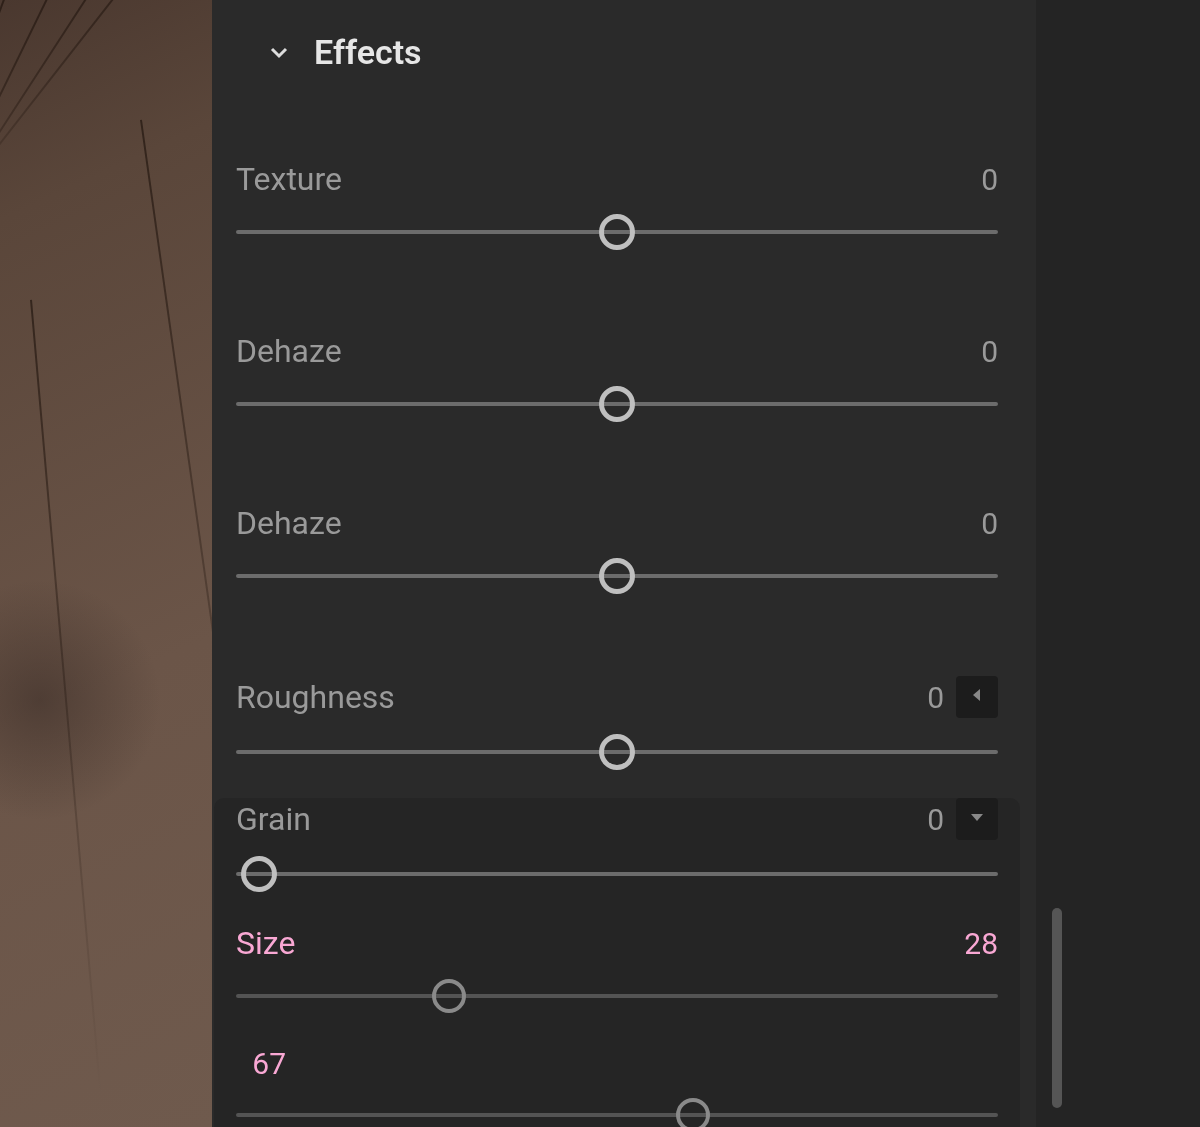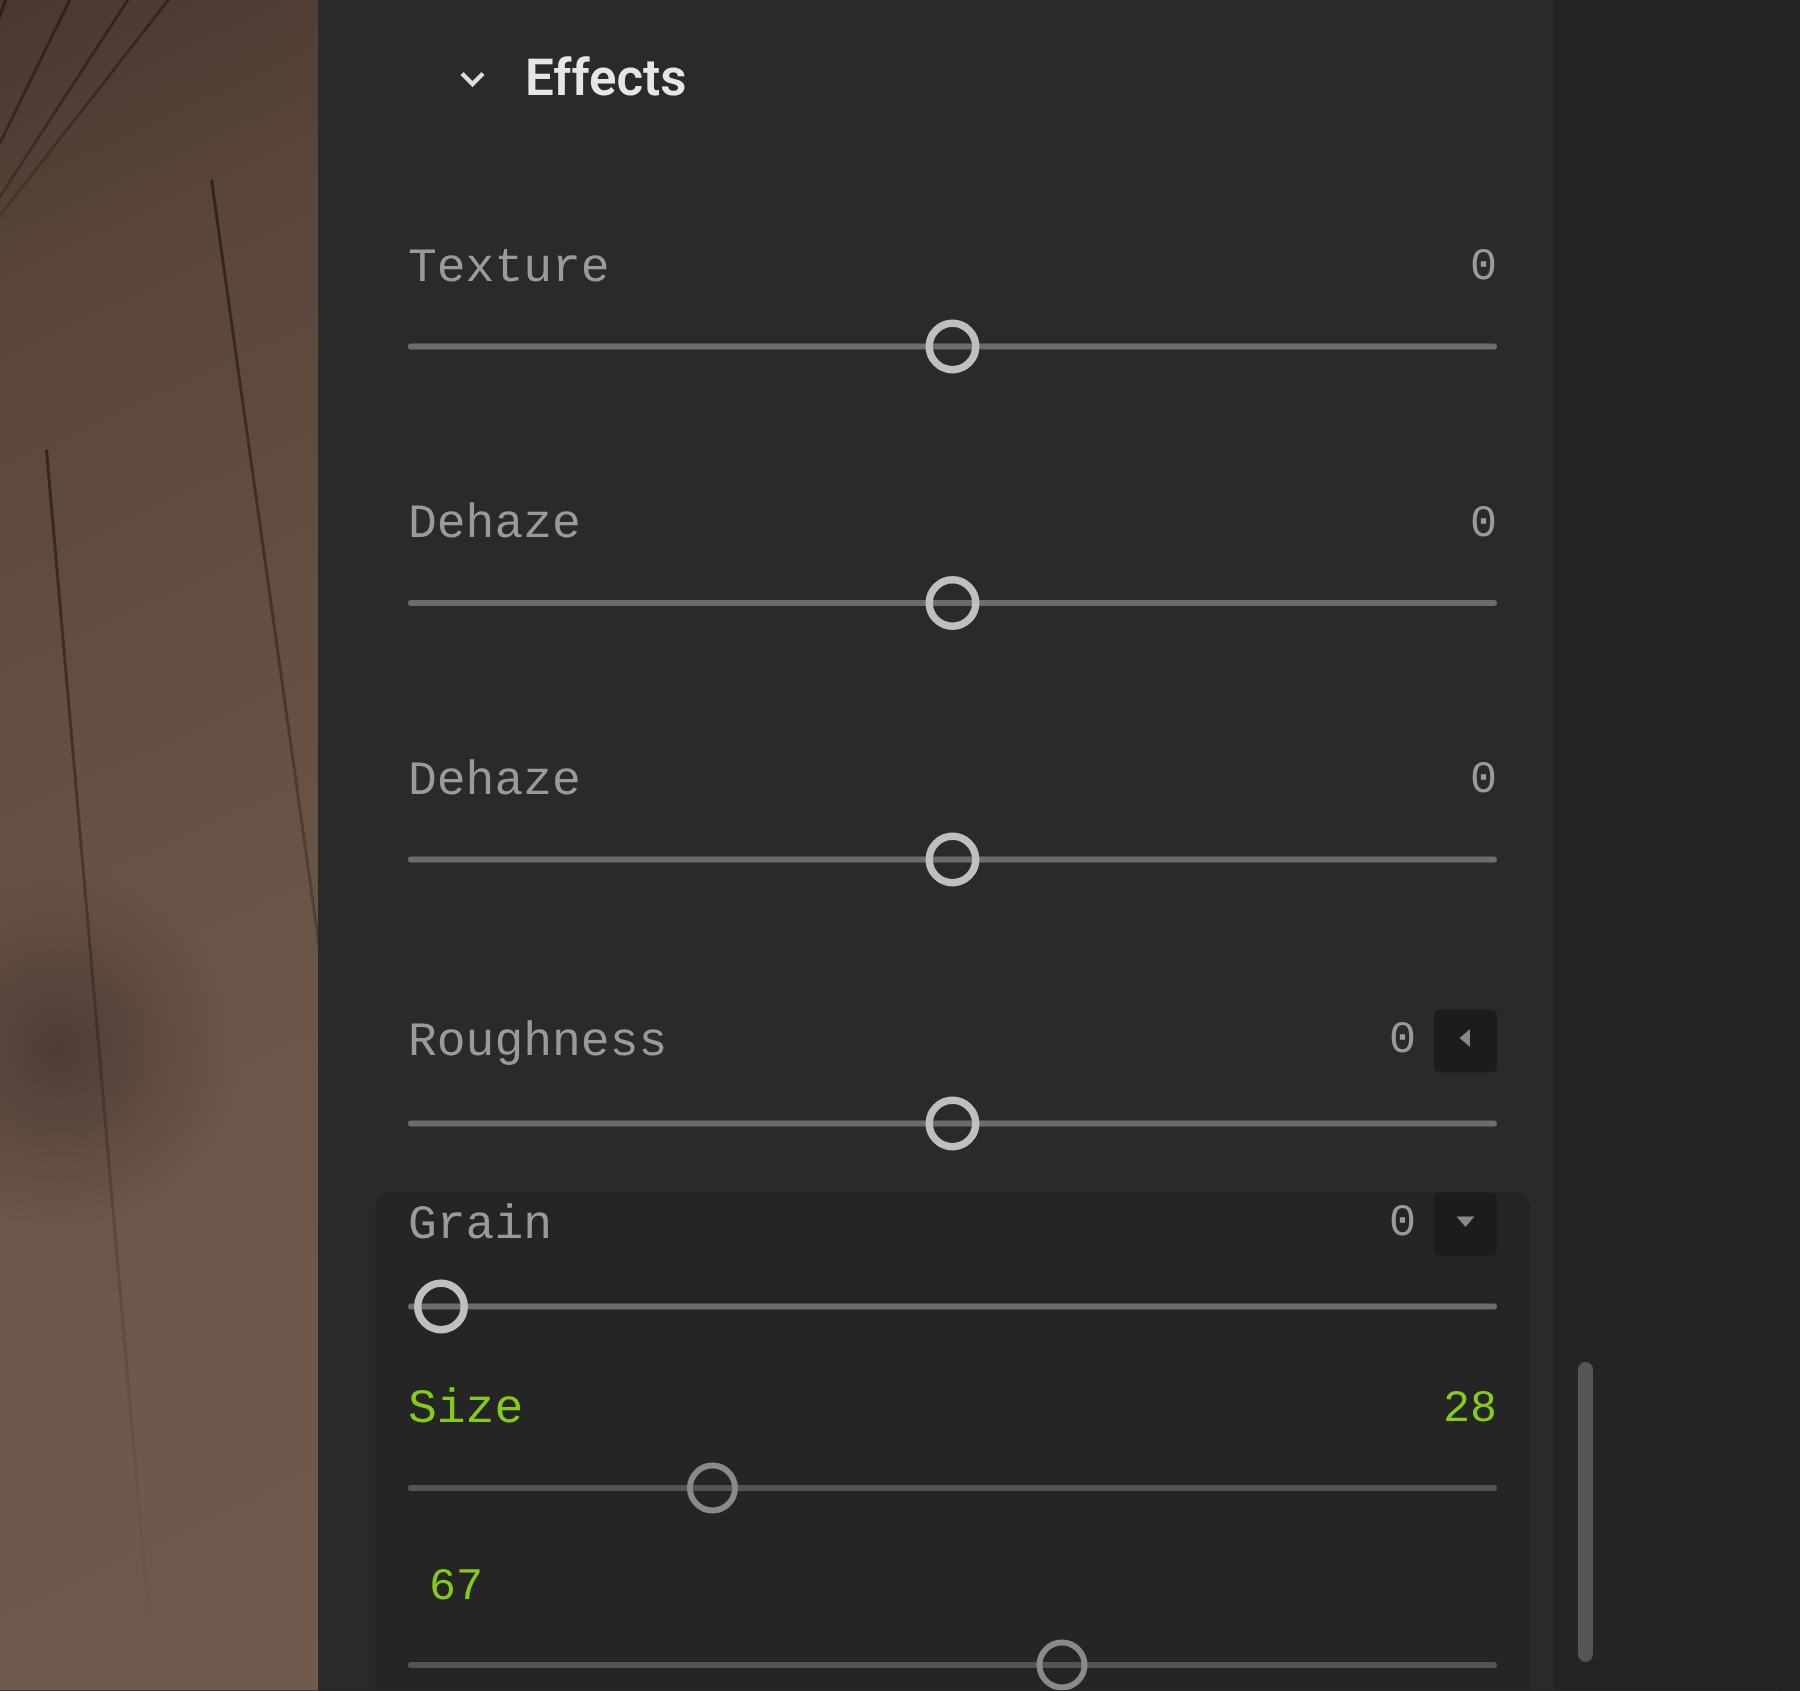--- a/index.html
+++ b/index.html
@@ -37,21 +37,21 @@
   .hs5 { left: 150px; top: -50px; height: 390px; transform: rotate(38deg);}
   .hs7 { left: 30px; top: 300px; height: 800px; transform: rotate(-5deg);}
   .hs8 { left: 140px; top: 120px; height: 950px; transform: rotate(-8deg);}
 
   
   .panel {
     position: absolute;
     left: 212px; top: 0;
     width: 824px; height: 100%;
     background: #2a2a2a;
-    padding: 0 38px 0 60px;
+    padding: 0 38px 0 24px;
   }
   
   .gutter {
     position: absolute;
     left: 1036px; top: 0;
     width: 164px; height: 100%;
     background: #242424;
   }
   .scrollbar {
     position: absolute;
@@ -93,21 +93,20 @@
     padding: 0px 22px 30px 22px;
     margin-top: 22px;
     margin-left: -22px;
     margin-right: -22px;
   }
   .slider-row-top {
     display: flex;
     align-items: center;
     justify-content: space-between;
     margin-top: 80px;
-    font-family: Liberation Mono, monospace;
   }
   .sub-group .slider-row-top { margin-top: 30px; justify-content: space-between; }
   .sub-group .slider-row-top:first-child { margin-top: 26px; }
 
   .slider-label {
     color: #9a9a9a;
     font-size: 32px;
     font-weight: 400;
   }
   .slider-value {
@@ -151,21 +150,21 @@
     width: 36px; height: 36px;
     border: 5px solid #bfbfbf;
     border-radius: 50%;
     background: transparent;
     transform: translate(-50%, -50%);
     cursor: pointer;
   }
   .thumb.dim { border-color: #8a8a8a; width: 34px; height: 34px; border-width:4px;}
 
   .muted .slider-label,
-  .muted .slider-value { color: #84cc16; }
+  .muted .slider-value { color: #f9a8d4; }
 
 </style>
 </head>
 <body>
 
 <div class="preview">
 
   <div class="hair-strand hs2"></div>
   <div class="hair-strand hs3"></div>
   <div class="hair-strand hs4"></div>

